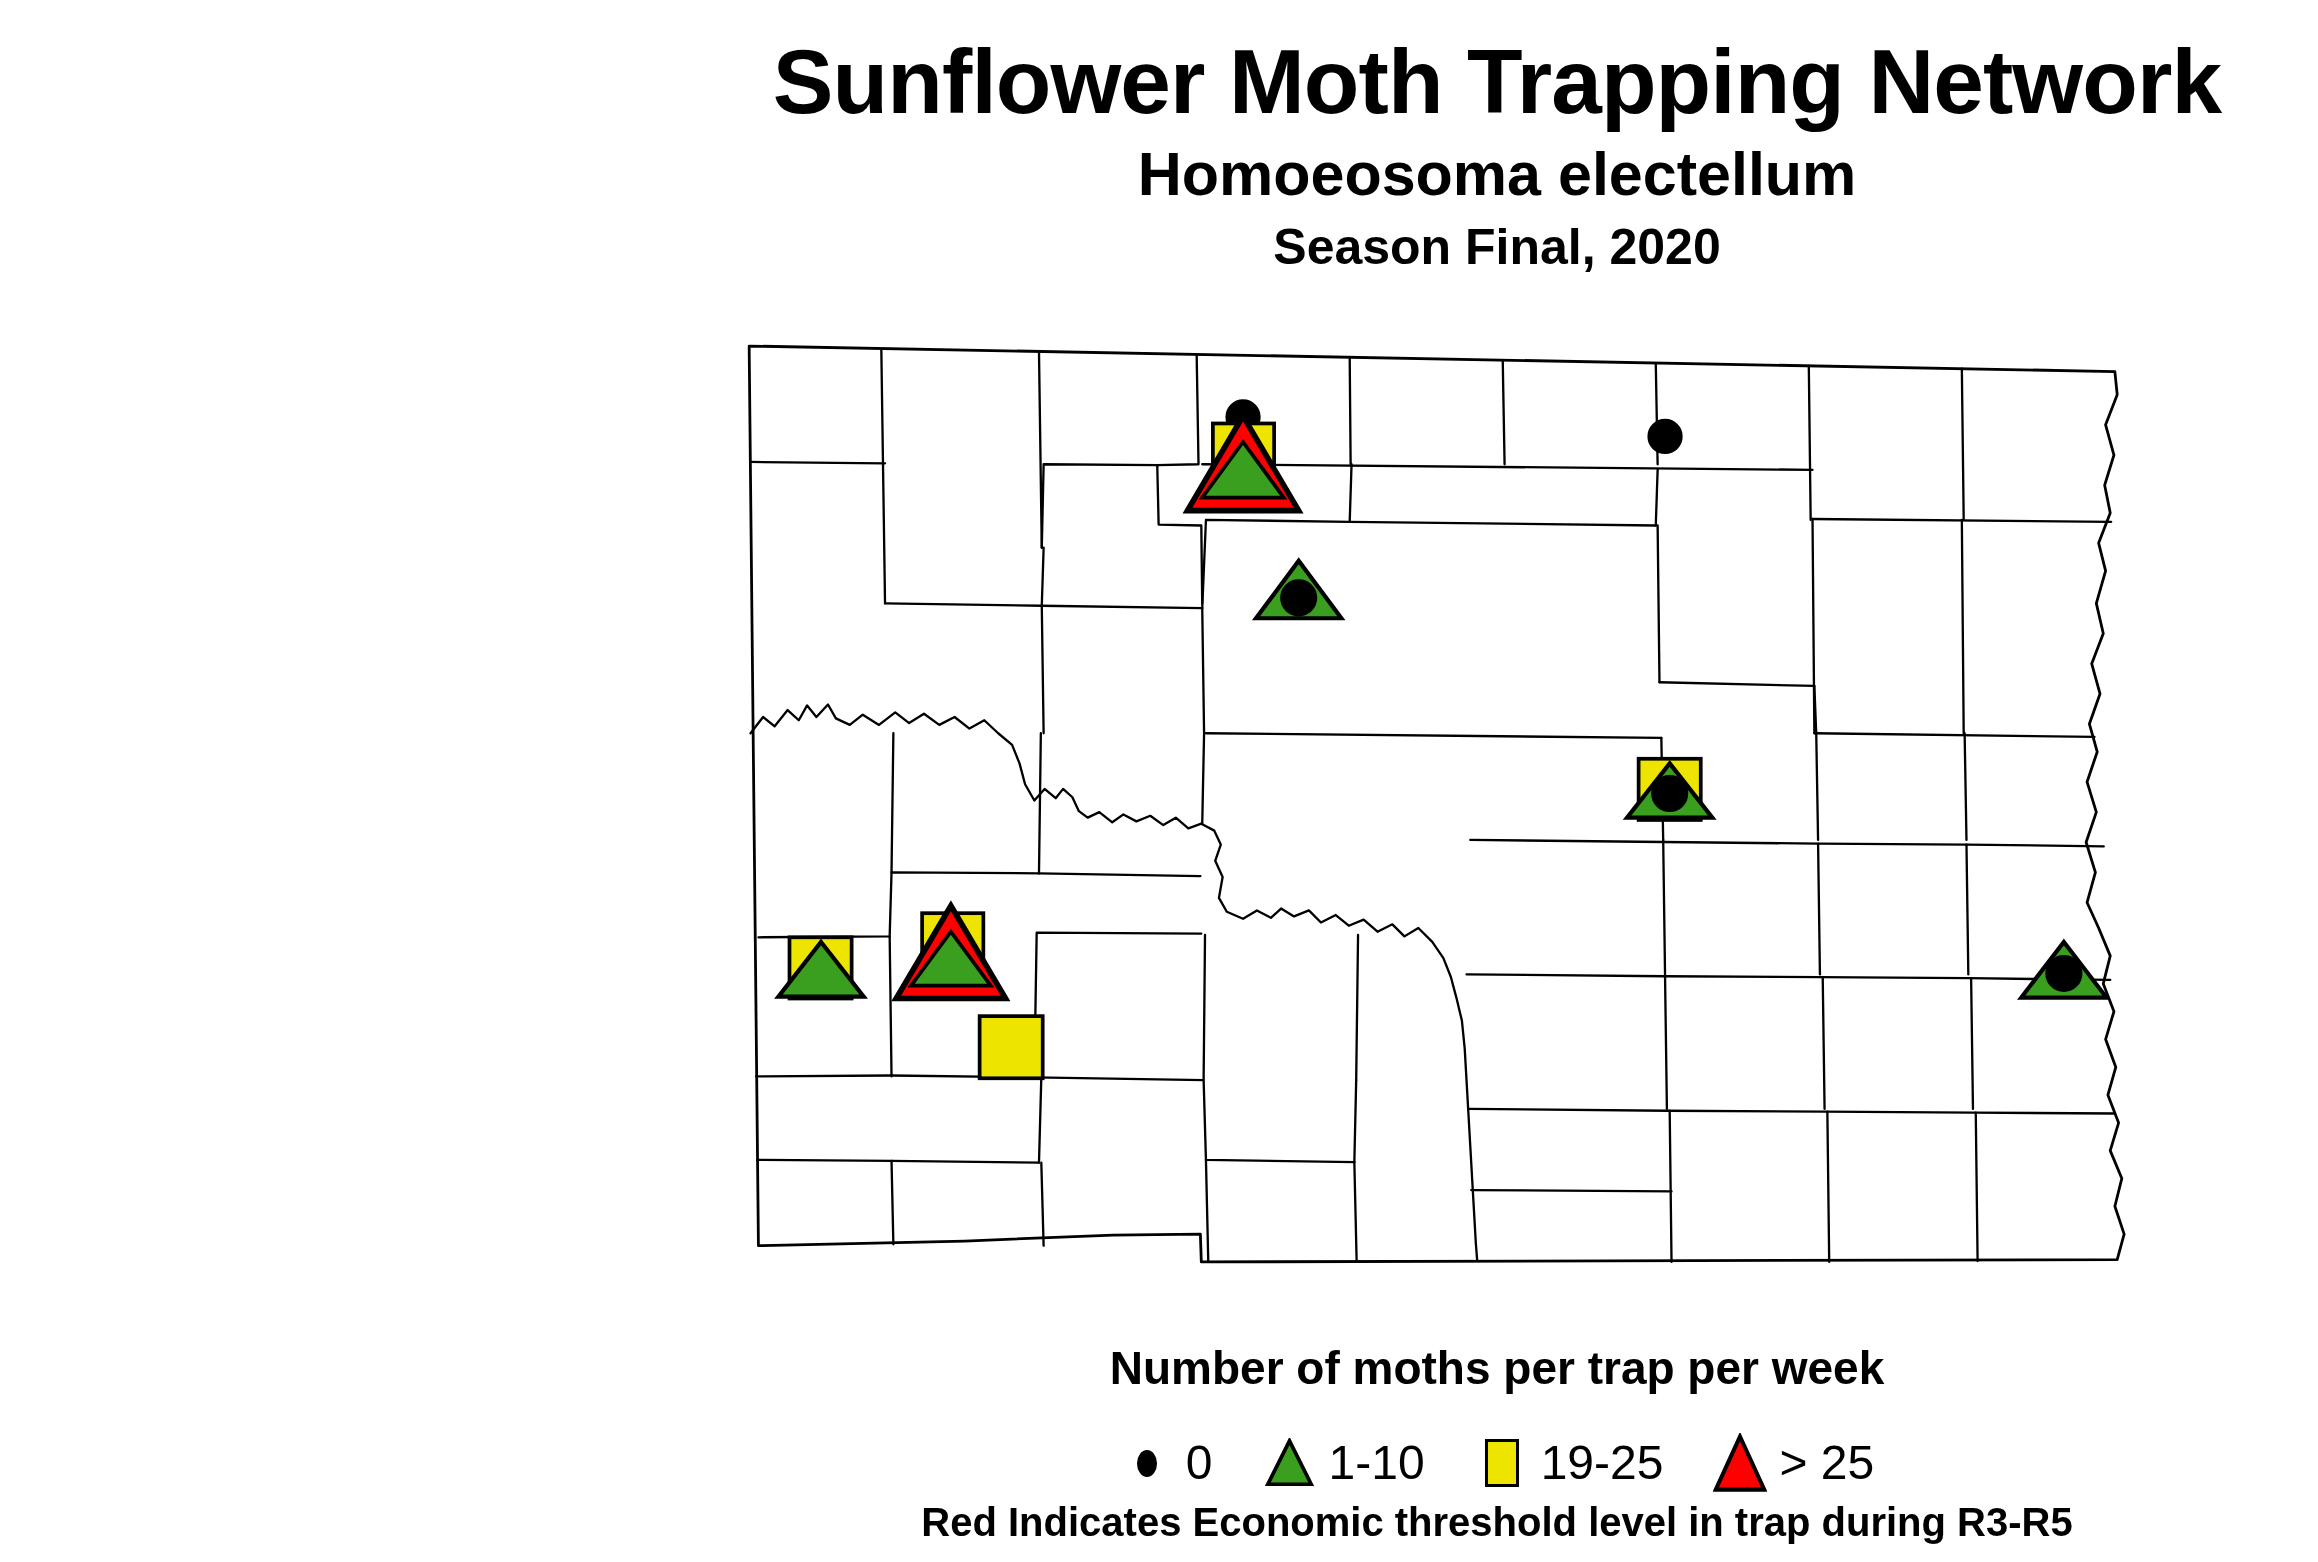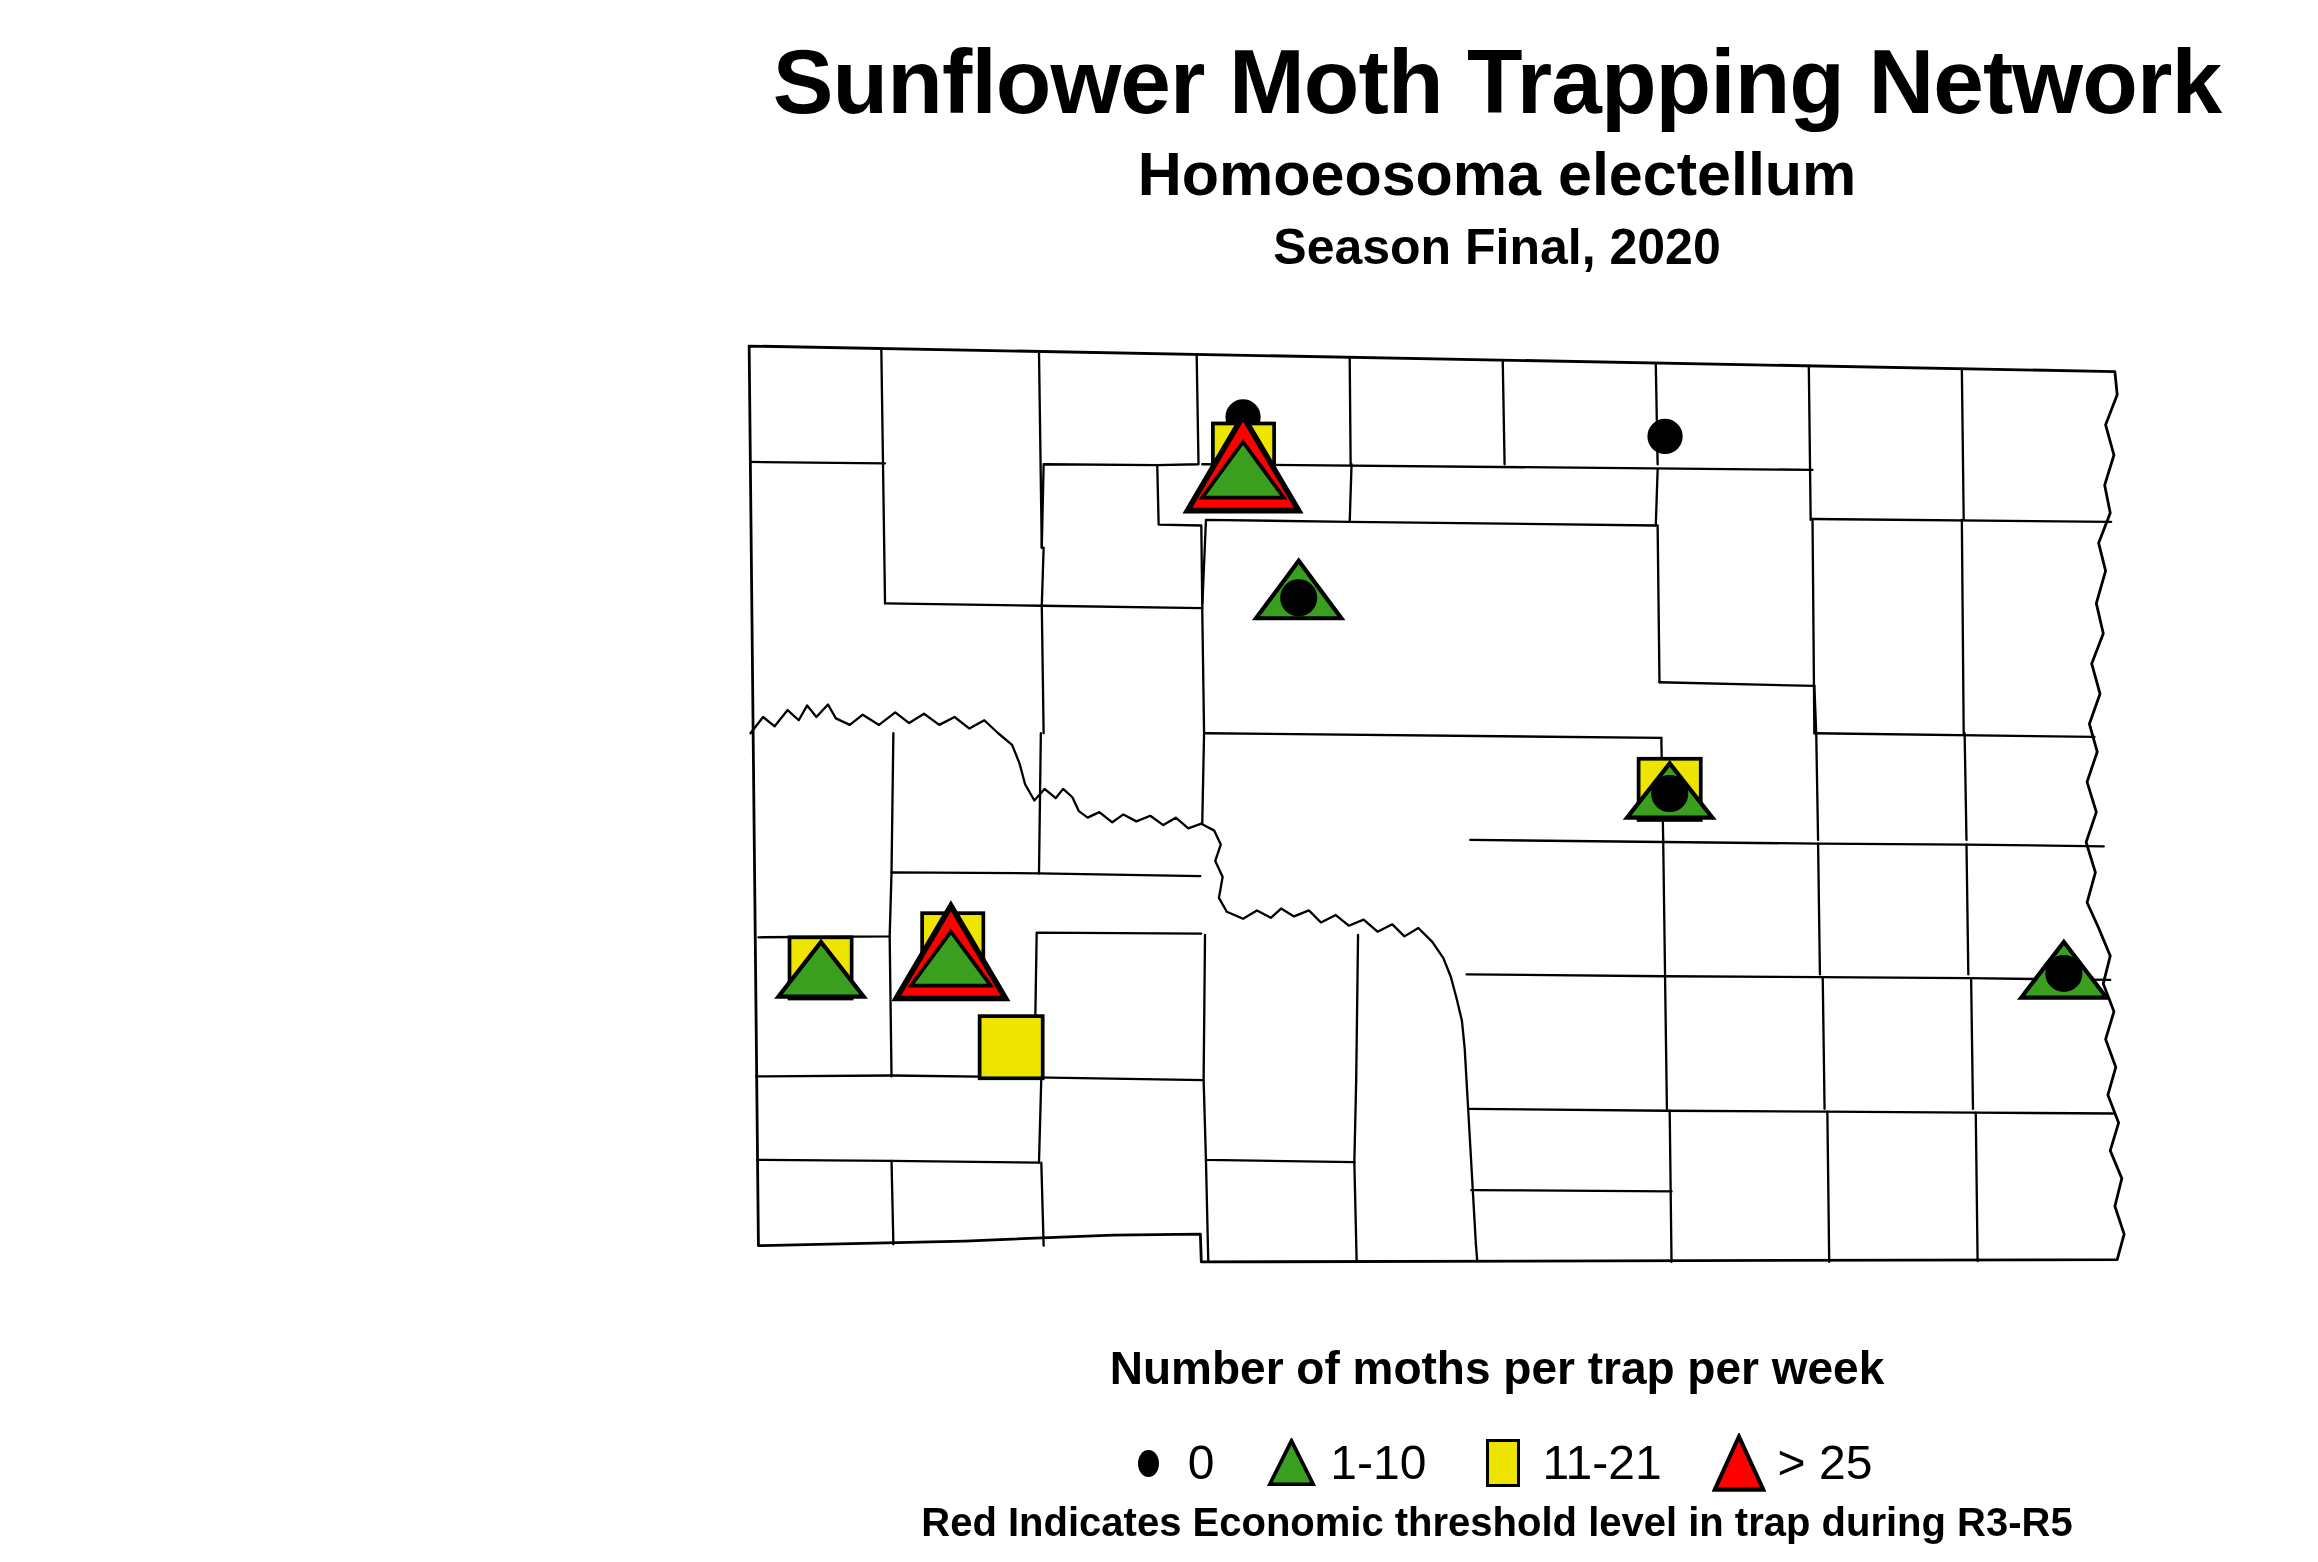--- a/index.html
+++ b/index.html
@@ -198,21 +198,21 @@
           <polygon points="53,6 100,100 6,100" fill="#3A9E1E" stroke="#000000" stroke-width="8"></polygon>
         </svg>
       </span>
       <span class="legend-label">1-10</span>
     </div>
 
     <div class="legend-item">
       <span class="legend-swatch">
         <span class="sw-sq"></span>
       </span>
-      <span class="legend-label">11-21</span>
+      <span class="legend-label">19-25</span>
     </div>
 
     <div class="legend-item">
       <span class="legend-swatch">
         <svg width="56" height="61" viewBox="0 0 120 132">
           <polygon points="60,6 114,124 6,124" fill="#FF0000" stroke="#000000" stroke-width="9"></polygon>
         </svg>
       </span>
       <span class="legend-label">&gt; 25</span>
     </div>

